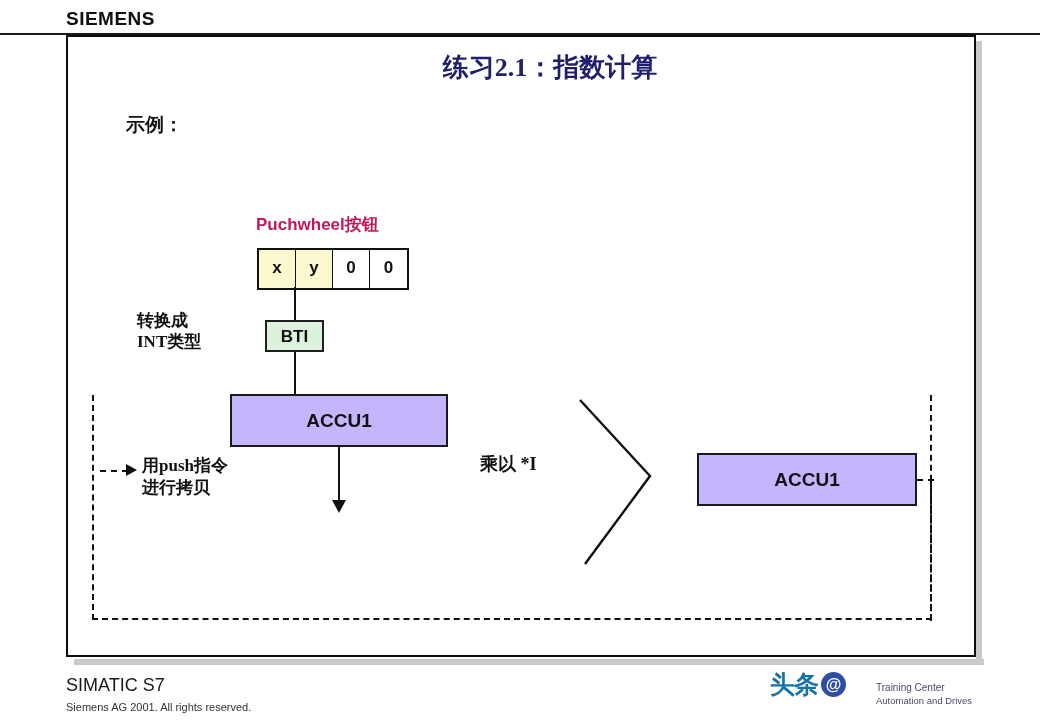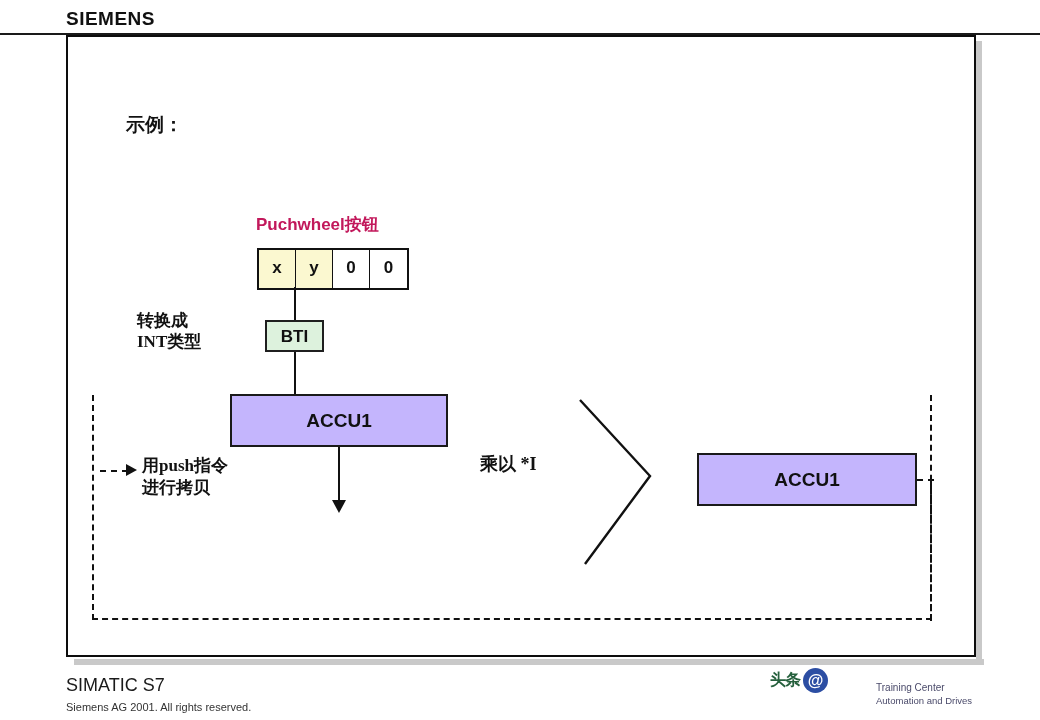--- a/index.html
+++ b/index.html
@@ -334,23 +334,23 @@
     position: absolute;
     left: 770px;
     top: 668px;
     display: flex;
     align-items: center;
     gap: 3px;
     opacity: 0.92;
   }
   .wm-text1 {
     font-family: "Liberation Sans", sans-serif;
-    font-size: 16px;
-    font-weight: bold;
-    color: #14532d;
+    font-size: 25px;
+    font-weight: bold;
+    color: #0369a1;
     letter-spacing: -1px;
   }
   .wm-badge {
     width: 25px; height: 25px;
     border-radius: 50%;
     background: #1b3f9c;
     color: #ffffff;
     font-family: "Liberation Sans", sans-serif;
     font-size: 16px;
     font-weight: bold;
@@ -370,20 +370,21 @@
 <body>
 
 <div id="slide-root">
 
   <div class="siemens-logo">SIEMENS</div>
   <div class="header-rule"></div>
 
   <div class="frame-shadow-right"></div>
   <div class="slide-frame"></div>
 
+  <div class="slide-title">练习2.1：指数计算</div>
   <div class="example-label">示例：</div>
 
   <div class="puchwheel-label">Puchwheel按钮</div>
 
   <div class="byte-row">
     <div class="byte-cell filled">x</div>
     <div class="byte-cell filled">y</div>
     <div class="byte-cell">0</div>
     <div class="byte-cell">0</div>
   </div>

